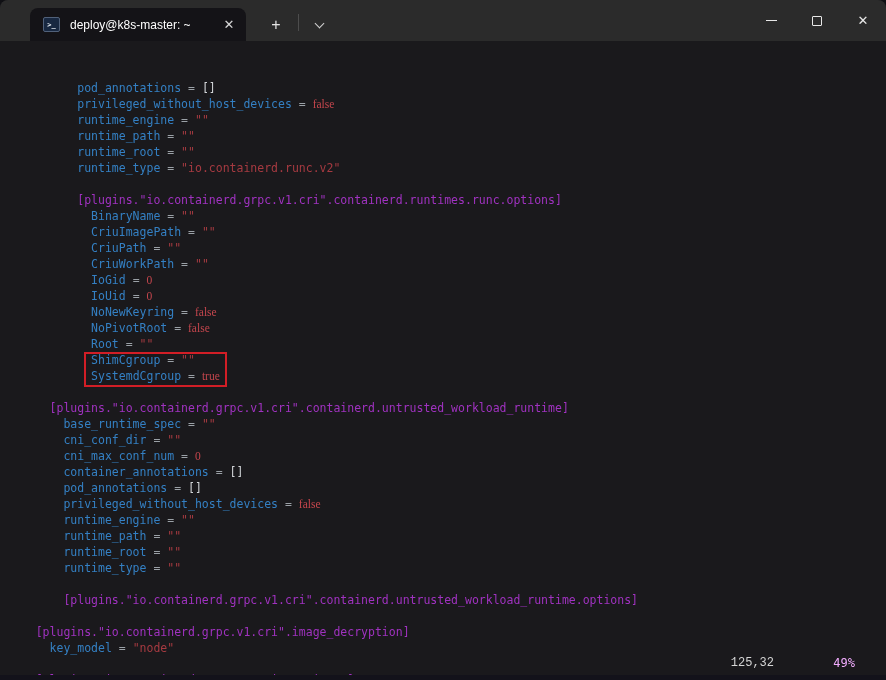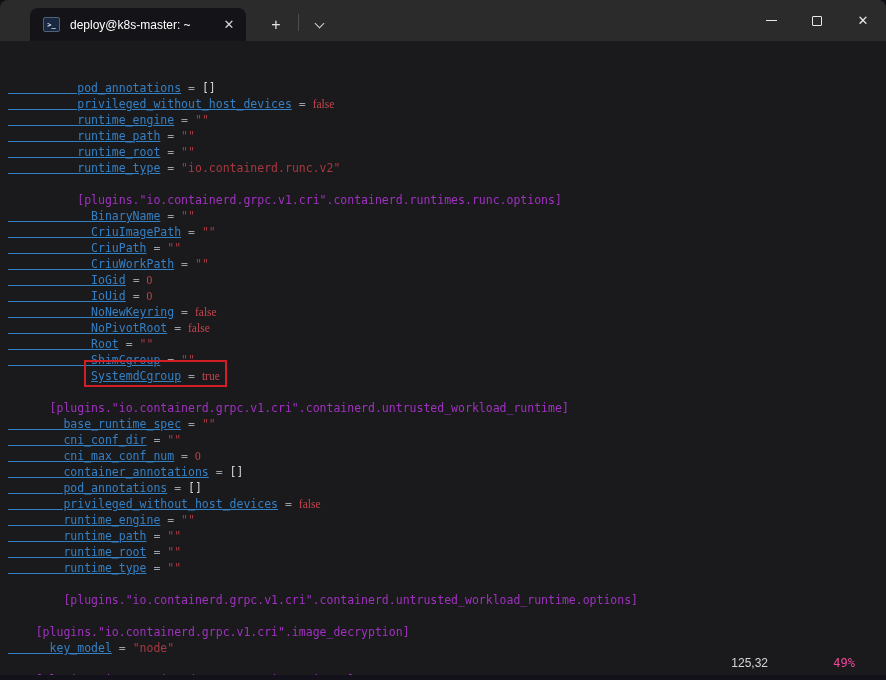--- a/index.html
+++ b/index.html
@@ -56,37 +56,37 @@
   .glyph-close { font-size:13px; line-height:1; }
   
   .terminal {
     position:absolute; top:41px; left:0; right:0; bottom:0;
     background:#1a191c; padding:7px 0 0 8px;
     font-family:"DejaVu Sans Mono", monospace;
     font-size:11.5px; line-height:16px; white-space:pre;
     cursor:text;
   }
   .line { height:16px; }
-  .key  { color:#3480c4;text-decoration:underline; }
+  .key  { color:#3480c4; }
   .eq   { color:#9ba1a7; }
   .arr  { color:#d2d5d8; }
   .str  { color:#a63a41; }
   .val  { color:#c5464d;font-family:Liberation Serif, serif; }
   .sec  { color:#a032c0; }
   .pln  { color:#c8c8c8; }
   .hlbox {
-    border:2px solid #d21e26; padding:7px 5px 2px 5px; margin-left:-7px;
+    border:2px solid #d21e26; padding:15px 5px 2px 5px; margin-left:-7px;
     position:relative; z-index:2;
   }
   .ruler-cursor {
-    position:absolute; right:118px; bottom:9px; color:#d6d6d6;
-    font-family:Liberation Sans, sans-serif; font-size:12px;
+    position:absolute; right:112px; bottom:9px; color:#d6d6d6;
+    font-family:Liberation Mono, monospace; font-size:12px;
   }
   .ruler-scroll {
-    position:absolute; right:31px; bottom:9px; color:#ec4899;
+    position:absolute; right:31px; bottom:9px; color:#f0abfc;
     font-family:"DejaVu Sans Mono", monospace; font-size:12px;
   }
   .bottom-edge { position:absolute; left:0; right:0; bottom:0; height:5px; background:#13121a; }
 </style>
 </head>
 <body>
 
 <div class="window">
 
   <div class="titlebar">

